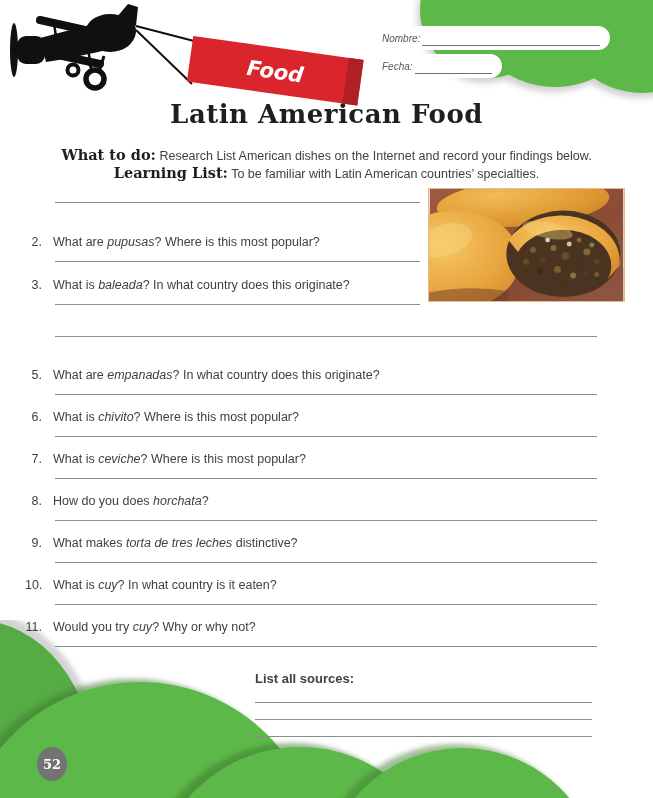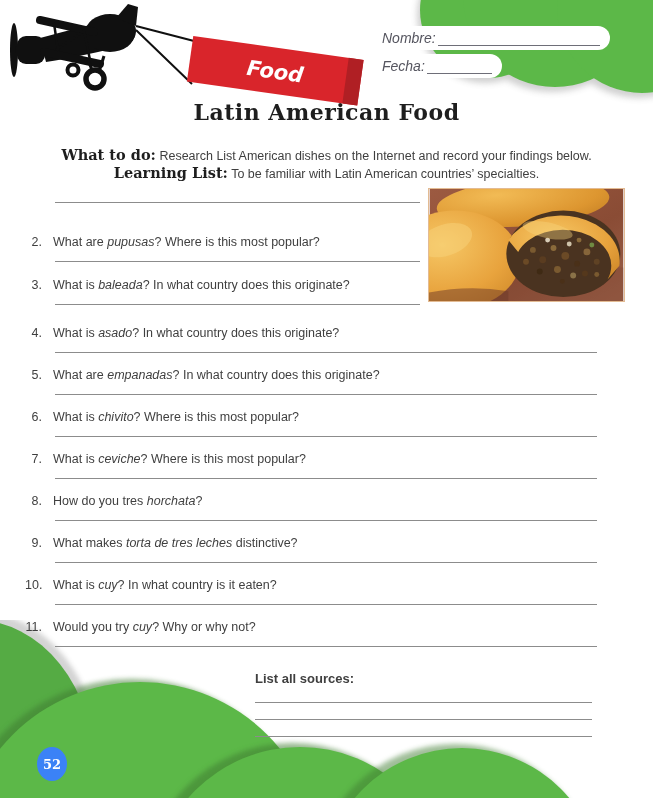--- a/index.html
+++ b/index.html
@@ -4,28 +4,28 @@
 <style>
   html,body{margin:0;padding:0;background:#fff;}
   .page{position:relative;width:653px;height:798px;background:#fff;overflow:hidden;
         font-family:"Liberation Sans",sans-serif;color:#3f3f3f;}
 
   
   .header-art{position:absolute;left:0;top:0;width:400px;height:115px;z-index:3;}
   .cloud-tr{position:absolute;left:380px;top:0;width:273px;height:130px;z-index:1;}
   .pill{position:absolute;z-index:4;background:#fff;border-radius:13px;
         display:flex;align-items:center;padding:0 10px 0 12px;
-        font-style:italic;font-size:14px;color:#55555f;}
+        font-style:italic;font-size:10px;color:#55555f;}
   .pill-nombre{left:370px;top:26px;width:218px;height:24px;}
   .pill-fecha{left:370px;top:54px;width:110px;height:24px;align-items:center;}
   .pill .writeline{flex:1;border-bottom:1px solid #6e6e78;height:14px;margin-left:2px;}
 
   
   .title{position:absolute;left:0;top:99px;width:100%;text-align:center;z-index:2;
-         font-family:"DejaVu Serif",serif;font-weight:bold;font-size:22px;
+         font-family:"DejaVu Serif",serif;font-weight:bold;font-size:26px;
          letter-spacing:0.5px;color:#1e1e1e;}
   .instr{position:absolute;left:0;width:100%;text-align:center;font-size:12.5px;color:#3f3f3f;}
   .instr b{font-family:"DejaVu Serif",serif;font-weight:bold;font-size:14.5px;color:#1e1e1e;}
   .instr-1{top:146px;}
   .instr-2{top:164px;}
 
   
   .questions{position:absolute;left:25px;top:184px;width:575px;z-index:2;}
   .q{position:absolute;left:0;width:575px;}
   .q-row{font-size:12.5px;line-height:16px;color:#3f3f3f;}
@@ -41,21 +41,21 @@
 
   
   .sources{position:absolute;left:255px;top:671px;width:337px;z-index:2;}
   .sources-label{font-size:13px;color:#3f3f3f;font-weight:bold;}
   .s-line{border-bottom:1px solid #8c8c8c;height:16px;}
   .s-line:first-of-type{margin-top:11px;}
 
   
   .bottom-art{position:absolute;left:0;top:620px;width:653px;height:178px;z-index:1;}
   .page-badge{position:absolute;left:37px;top:747px;width:30px;height:34px;z-index:2;
-              background:#3b82f6;border-radius:50%;display:flex;align-items:center;justify-content:center;
+              background:#737373;border-radius:50%;display:flex;align-items:center;justify-content:center;
               font-family:"DejaVu Serif",serif;font-weight:bold;font-size:13px;color:#fff;text-align:right;}
 </style>
 </head>
 <body>
 
 <div class="page">
 
   <svg class="cloud-tr" viewBox="0 0 273 130">
     <defs>
         <filter id="blurC" x="-30%" y="-30%" width="160%" height="160%">
@@ -118,37 +118,36 @@
       </div>
     <div class="q" style="top:50px">
         <div class="q-row"><span class="q-num">2.</span><span class="q-text"><span>What are </span><i>pupusas</i><span>? Where is this most popular?</span></span></div>
         <div class="q-line short"></div>
       </div>
     <div class="q" style="top:93px">
         <div class="q-row"><span class="q-num">3.</span><span class="q-text"><span>What is </span><i>baleada</i><span>? In what country does this originate?</span></span></div>
         <div class="q-line short"></div>
       </div>
     <div class="q" style="top:141px">
-        <div class="q-row"><span class="q-num">4.</span><span class="q-text"><span>What is </span><i>asado</i><span>? In what country does this originate?</span></span></div>
         <div class="q-line long"></div>
       </div>
     <div class="q" style="top:183px">
         <div class="q-row"><span class="q-num">5.</span><span class="q-text"><span>What are </span><i>empanadas</i><span>? In what country does this originate?</span></span></div>
         <div class="q-line long"></div>
       </div>
     <div class="q" style="top:225px">
         <div class="q-row"><span class="q-num">6.</span><span class="q-text"><span>What is </span><i>chivito</i><span>? Where is this most popular?</span></span></div>
         <div class="q-line long"></div>
       </div>
     <div class="q" style="top:267px">
         <div class="q-row"><span class="q-num">7.</span><span class="q-text"><span>What is </span><i>ceviche</i><span>? Where is this most popular?</span></span></div>
         <div class="q-line long"></div>
       </div>
     <div class="q" style="top:309px">
-        <div class="q-row"><span class="q-num">8.</span><span class="q-text"><span>How do you tres </span><i>horchata</i><span>?</span></span></div>
+        <div class="q-row"><span class="q-num">8.</span><span class="q-text"><span>How do you does </span><i>horchata</i><span>?</span></span></div>
         <div class="q-line long"></div>
       </div>
     <div class="q" style="top:351px">
         <div class="q-row"><span class="q-num">9.</span><span class="q-text"><span>What makes </span><i>torta de tres leches</i><span> distinctive?</span></span></div>
         <div class="q-line long"></div>
       </div>
     <div class="q" style="top:393px">
         <div class="q-row"><span class="q-num">10.</span><span class="q-text"><span>What is </span><i>cuy</i><span>? In what country is it eaten?</span></span></div>
         <div class="q-line long"></div>
       </div>

